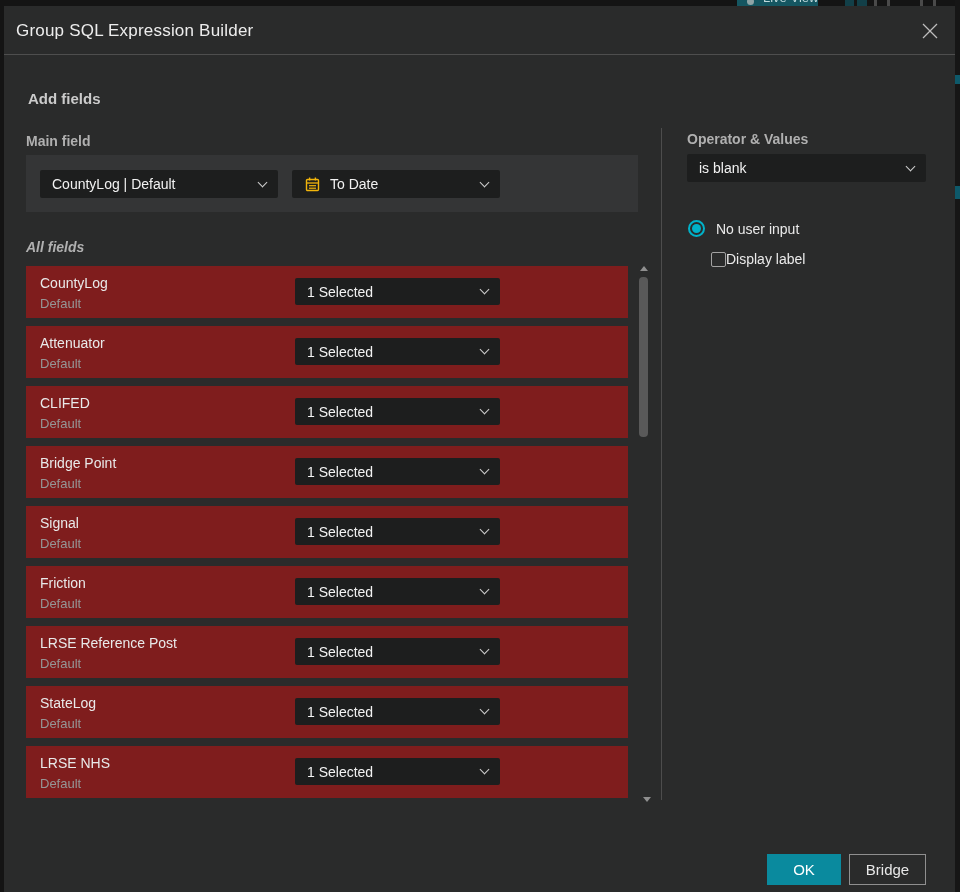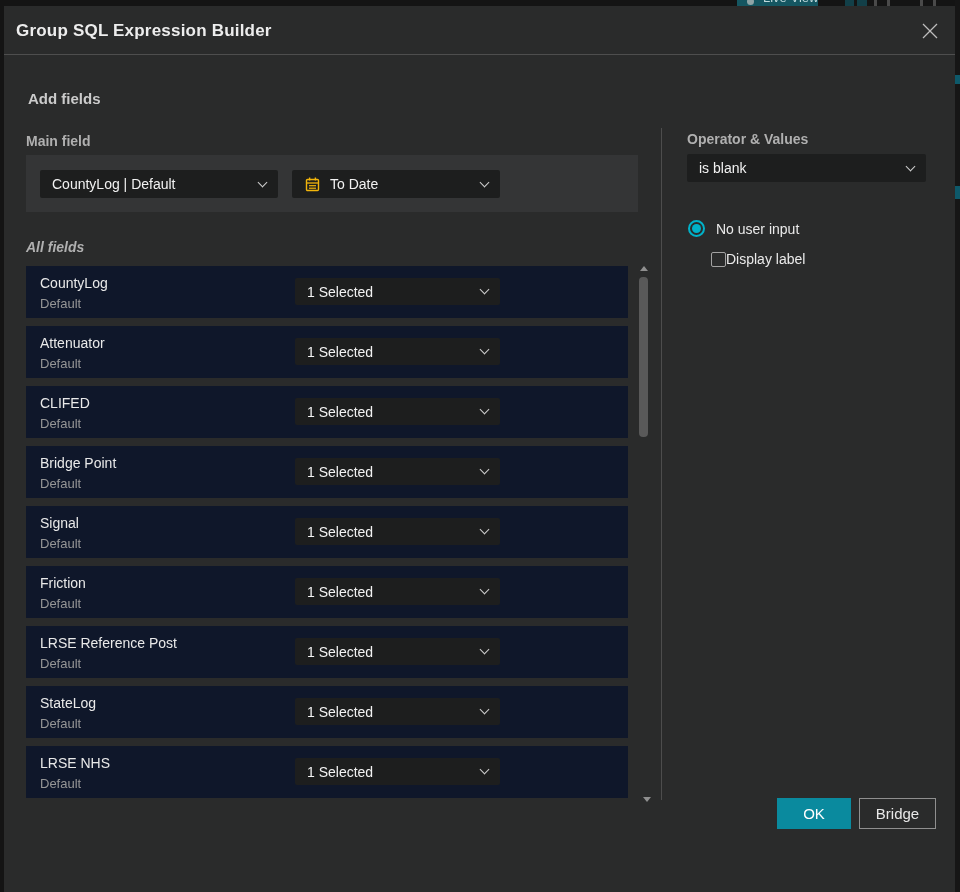--- a/index.html
+++ b/index.html
@@ -27,21 +27,21 @@
   .bg-right .seg1 { position:absolute; right:0; top:75px; width:5px; height:9px; background:#0d596a; }
   .bg-right .seg2 { position:absolute; right:0; top:186px; width:5px; height:13px; background:#0d596a; }
 
   
   .dialog { position:absolute; left:4px; top:6px; width:951px; height:886px;
     background:#2a2b2b; }
 
   .titlebar { position:absolute; left:0; top:0; width:100%; height:49px;
     border-bottom:1px solid #4e4e4e; }
   .titlebar .title { position:absolute; left:12px; top:0; line-height:49px;
-    font-size:17px; font-weight:700; color:#ededed; letter-spacing:.2px; }
+    font-size:17px; font-weight:400; color:#ededed; letter-spacing:.2px; }
   .close-btn { position:absolute; right:14px; top:14px; width:22px; height:22px;
     cursor:pointer; display:flex; align-items:center; justify-content:center; }
 
   .heading { position:absolute; left:24px; top:84px; font-size:15px; font-weight:700;
     color:#cbcbcb; }
 
   .sec-label { position:absolute; font-size:14px; font-weight:700; color:#b0b0b0; }
   .lbl-main { left:22px; top:127px; }
   .lbl-all  { left:22px; top:233px;font-style:italic; }
 
@@ -52,21 +52,21 @@
     font-size:14px; display:flex; align-items:center; padding:0 12px; cursor:pointer; }
   .dd .dd-text { flex:1; white-space:nowrap; overflow:hidden; }
   .chevron { width:7px; height:7px; border-right:1.6px solid #cfcfcf;
     border-bottom:1.6px solid #cfcfcf; transform:rotate(45deg); margin-top:-4px; flex:none; }
   .dd-field { left:14px; top:15px; width:238px; height:28px; }
   .dd-type  { left:266px; top:15px; width:208px; height:28px; gap:9px; }
 
   .cal-icon { flex:none; display:flex; }
 
   .list { position:absolute; left:22px; top:260px; width:602px; }
-  .row { position:relative; width:602px; height:52px; background:#0f172a; margin-bottom:8px; }
+  .row { position:relative; width:602px; height:52px; background:#7f1d1d; margin-bottom:8px; }
   .row-name { position:absolute; left:14px; top:9px; font-size:14px; color:#e9e9e9; }
   .row-sub  { position:absolute; left:14px; top:30px; font-size:13px; color:#969696; }
   .row-dd   { left:269px; top:12px; width:205px; height:27px; }
 
   .scrollbar { position:absolute; left:633px; top:258px; width:16px; height:540px; }
   .tri-up { position:absolute; left:3px; top:2px; width:0; height:0;
     border-left:4px solid transparent; border-right:4px solid transparent;
     border-bottom:5px solid #8f8f8f; cursor:pointer; }
   .tri-down { position:absolute; left:6px; bottom:2px; width:0; height:0;
     border-left:4px solid transparent; border-right:4px solid transparent;
@@ -87,23 +87,23 @@
   .radio.selected::after { content:""; position:absolute; inset:2px; border-radius:50%;
     background:#00b2c9; }
   .radio-label { font-size:14px; color:#eaeaea; }
 
   .check-row { position:absolute; left:707px; top:245px; display:flex;
     align-items:center; cursor:pointer; }
   .checkbox { width:15px; height:15px; border:1px solid #a2a2a2; border-radius:2px;
     background:transparent; flex:none; }
   .check-label { font-size:14px; color:#eaeaea; }
 
-  .btn { position:absolute; top:792px; height:31px; font-size:15px; cursor:pointer;
+  .btn { position:absolute; top:848px; height:31px; font-size:15px; cursor:pointer;
     display:flex; align-items:center; justify-content:center;
-    font-family:"Liberation Sans", sans-serif;margin-left:10px; }
+    font-family:"Liberation Sans", sans-serif; }
   .btn-ok { left:763px; width:74px; background:#0a8a9e; color:#ffffff; border:1px solid #0a8a9e; }
   .btn-cancel { left:845px; width:77px; background:transparent; color:#e8e8e8;
     border:1px solid #8f8f8f; }
 </style>
 </head>
 <body>
 
 <div class="bg-top">
   <div class="liveview-clip">
     <span class="lv-dot"></span>

